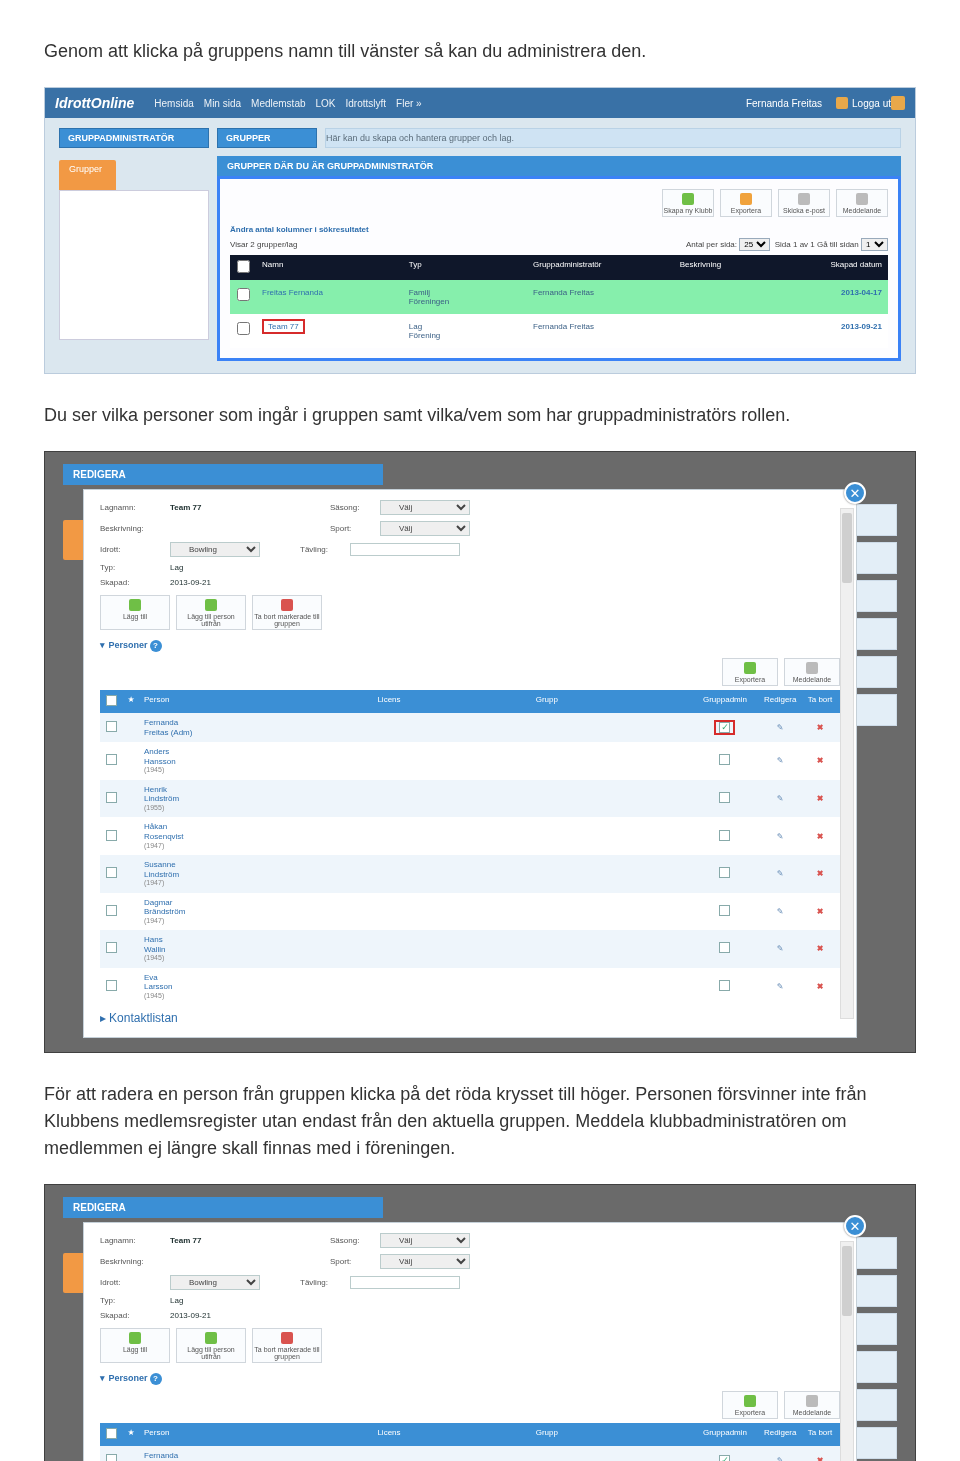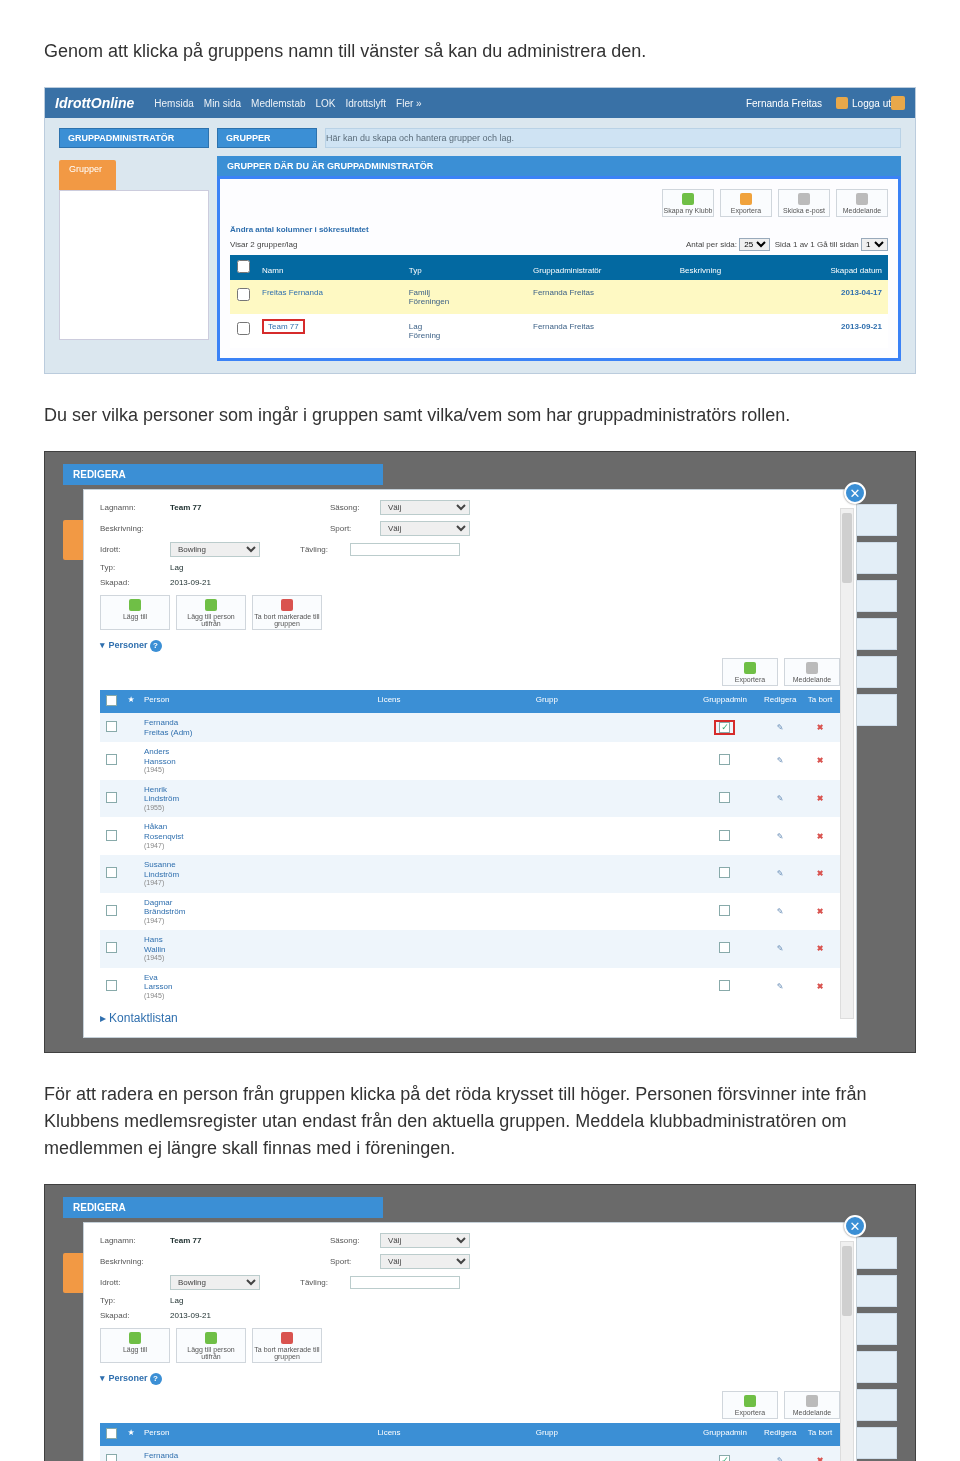--- a/index.html
+++ b/index.html
@@ -30,24 +30,24 @@
   .rightcol { flex:1; }
   .subhead { background:#3b8fd5; color:#fff; font-size:9px; font-weight:bold; padding:5px 10px; margin-top:8px; }
   .panel { background:#fdfdff; border:3px solid #3b82f6; padding:6px 10px 10px 10px; }
   .toolbar { display:flex; justify-content:flex-end; gap:6px; margin:4px 0 8px 0; }
   .tbtn { width:52px; border:1px solid #d0d6dc; background:#fafcfe; text-align:center; padding:3px 0 2px 0; font-size:7px; color:#555; }
   .tbtn .ico { display:block; margin:0 auto 2px auto; width:12px; height:12px; border-radius:2px; }
   .ico-g { background:#6fbf46; } .ico-o { background:#f0a23c; } .ico-r { background:#d9534f; } .ico-b { background:#bbb; }
 
   .pgrow { display:flex; justify-content:space-between; align-items:center; font-size:8px; color:#444; margin:4px 0; }
   .pgrow select { font-size:8px; border:1px solid #9ab; }
-  .thead { display:flex; background:#0369a1; color:#fff; font-size:8px;align-items:flex-end; }
+  .thead { display:flex; background:#0f172a; color:#fff; font-size:8px; }
   .thead div { padding:5px 6px; }
   .c-chk{width:26px;text-align:center;} .c-n{flex:1.2;} .c-t{flex:1;} .c-g{flex:1.2;} .c-b{flex:1;} .c-d{width:90px;text-align:right;}
-  .trow { display:flex; background:#fef9c3; font-size:8px; color:#3a5f85; }
+  .trow { display:flex; background:#86efac; font-size:8px; color:#3a5f85; }
   .trow.alt { background:#fff; }
   .trow div { padding:8px 6px; }
   .trow .c-chk input { }
   .trow .c-d { color:#2f6fae; font-weight:bold; }
   .redbox1 { border:2px solid #d62b2b; padding:1px 4px; color:#2f6fae; }
 
   
   .shotM { width:100%; background:#6a6a6a; padding:12px 18px 14px 18px; border:1px solid #404040; margin-bottom:28px; }
   .bg-left-tab { position:absolute; left:0; top:56px; background:#f29944; width:54px; height:40px; border-radius:2px; }
   .modalwrap { position:relative; }
@@ -57,21 +57,21 @@
   .mbar { background:#3b8fd5; color:#fff; font-size:10px; font-weight:bold; padding:5px 10px; width:320px; }
   .modal { background:#fff; margin:4px 40px 0 20px; border:1px solid #c5d0d8; padding:10px 16px 12px 16px; position:relative; min-height:300px; }
   .closebtn { position:absolute; right:-10px; top:-8px; width:22px; height:22px; border-radius:50%; background:#3b8fd5; color:#fff; display:flex;align-items:center;justify-content:center; font-size:13px; border:2px solid #fff; box-shadow:0 0 2px #666; cursor:pointer;}
   .modal .scroll { position:absolute; right:2px; top:18px; bottom:18px; width:14px; background:#f0f0f0; border:1px solid #ddd; }
   .modal .scroll::before { content:""; position:absolute; left:1px; top:4px; right:1px; height:70px; background:#cfcfcf; border-radius:2px; }
 
   .frow { display:flex; font-size:8px; color:#555; margin-bottom:6px; align-items:center; }
   .frow label { width:70px; }
   .frow .val { width:120px; color:#233; }
   .frow label.l2 { width:50px; margin-left:40px; }
-  .frow input[type=text], .frow select { font-size:8px; border:1px solid #bcc; padding:1px 3px; width:110px; color:#444; }
+  .frow input[type=text], .frow select { font-size:8px; border:1px solid #bcc; padding:1px 14px; width:110px; color:#444; }
   .frow select.sm { width:90px; }
 
   .mtoolbar { display:flex; gap:6px; margin:8px 0 10px 0; }
   .mtoolbar .tbtn { width:70px; }
 
   .subhead2 { font-size:9px; color:#2f6fae; margin:4px 12px 6px 0;font-weight:bold; }
   .subhead2 .tri { color:#2f6fae; margin-right:4px; }
   .subhead2 .help { display:inline-block; width:12px;height:12px;background:#3b8fd5;color:#fff;border-radius:50%;font-size:8px;line-height:12px;text-align:center; margin-left:2px;}
 
   .mtoolbarR { display:flex; justify-content:flex-end; gap:6px; margin-bottom:4px;}

